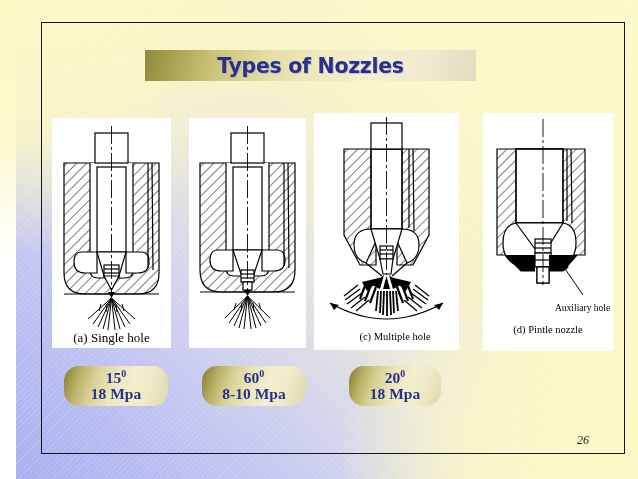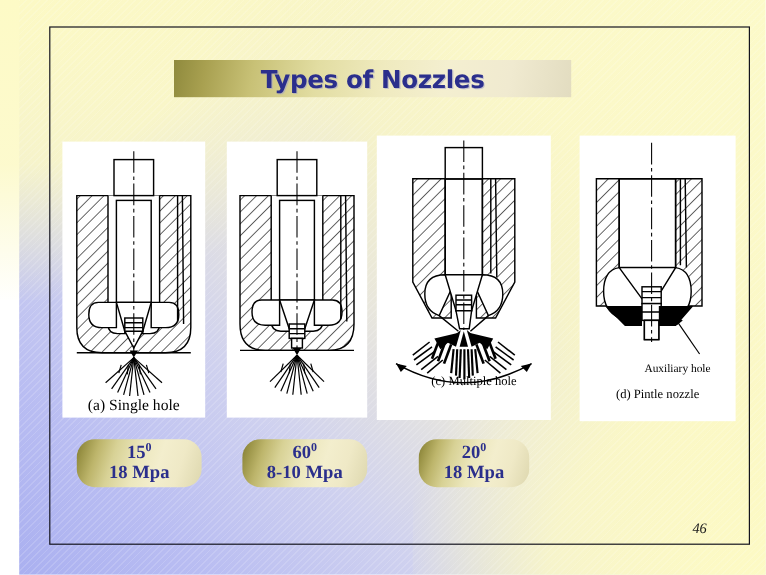--- a/index.html
+++ b/index.html
@@ -67,29 +67,29 @@
   #panelC{left:298px;top:113px;width:145px;height:237px;}
   #panelD{left:467px;top:113px;width:130px;height:238px;}
 
   .caption{
     position:absolute;text-align:center;
     font-family:"Liberation Serif",serif;
     font-size:13px;color:#000;white-space:nowrap;
   }
   #capA{left:36px;top:330px;width:119px;}
   #capB{left:173px;top:330px;width:117px;}
-  #capC{left:298px;top:313px;width:162px;font-size:10.5px;}
+  #capC{left:298px;top:331px;width:162px;font-size:10.5px;}
   #capD{left:467px;top:324px;width:130px;font-size:10.5px;}
 
   #holeangle{
     position:absolute;left:298px;top:313px;width:145px;text-align:center;
     font-family:"Liberation Serif",serif;font-size:10.5px;color:#000;
   }
   #auxhole{
-    position:absolute;left:521px;top:303px;
+    position:absolute;left:539px;top:303px;
     font-family:"Liberation Serif",serif;font-size:9.5px;color:#000;
     white-space:nowrap;
   }
 
   
   .spec{
     position:absolute;height:40px;
     background:linear-gradient(108deg,
        #7f7a33 0%, #9b9447 7%, #bdb56b 17%, #d8d296 30%,
        #ece7bd 48%, #f3eecd 64%, #efe9c6 80%, #ddd7ae 100%);
@@ -362,15 +362,15 @@
   </div>
   <div class="spec" id="spec2">
     <div class="l1"><span>60</span><sup>0</sup></div>
     <div class="l2">8-10 Mpa</div>
   </div>
   <div class="spec" id="spec3">
     <div class="l1"><span>20</span><sup>0</sup></div>
     <div class="l2">18 Mpa</div>
   </div>
 
-  <div id="pagenum">46</div>
+  <div id="pagenum">26</div>
 
 </div>
 
 </body></html>

